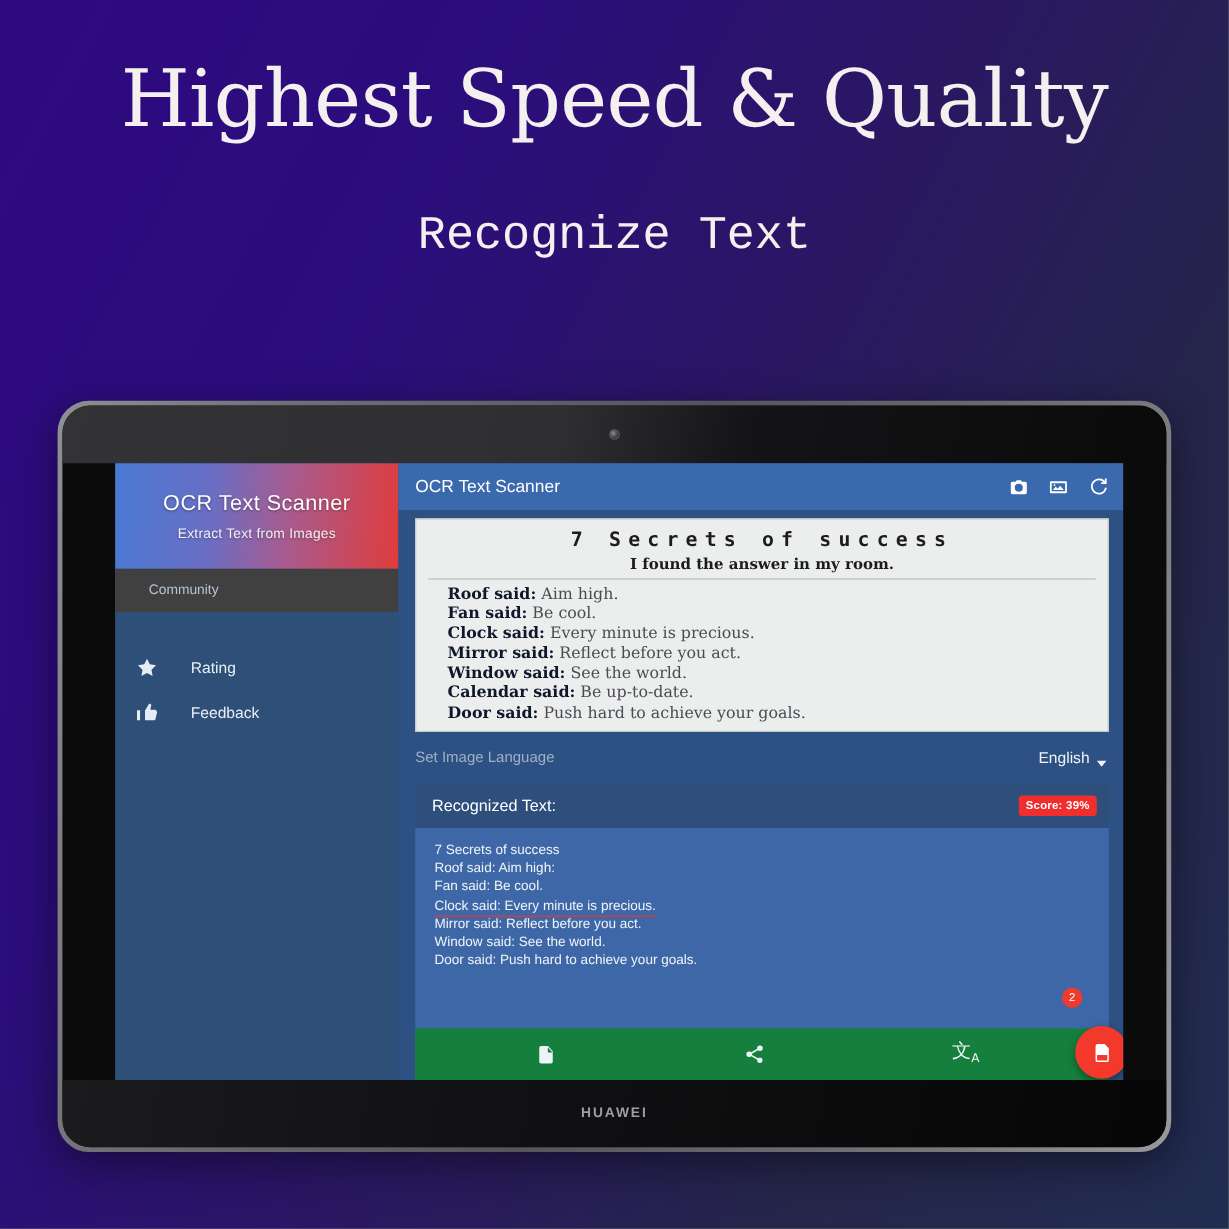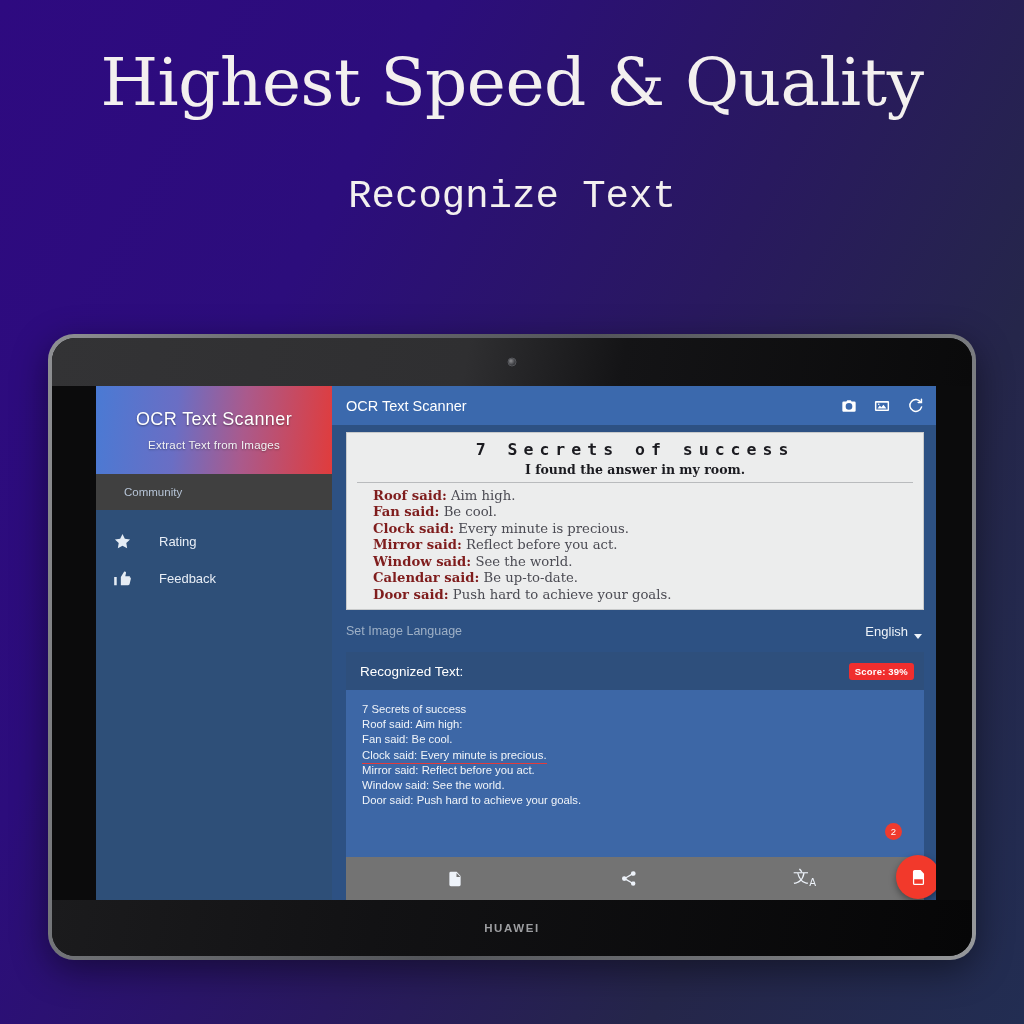--- a/index.html
+++ b/index.html
@@ -140,21 +140,21 @@
   }
   .drawer-section {
     height: 36px;
     background: #404040;
     display: flex;
     align-items: center;
     padding-left: 28px;
     color: #b6c4d6;
     font-size: 11.5px;
   }
-  .drawer-list { padding-top: 13px; flex: 1; }
+  .drawer-list { padding-top: 28px; flex: 1; }
   .drawer-item {
     height: 37px;
     display: flex;
     align-items: center;
     padding-left: 17px;
     cursor: pointer;
   }
   .drawer-item .di-icon {
     width: 30px;
     flex: 0 0 30px;
@@ -226,21 +226,21 @@
     margin-top: 1px;
     padding-bottom: 5px;
     border-bottom: 1px solid #b9bbbd;
   }
   .scan-lines { margin-top: 5px; padding-left: 16px; }
   .scan-line {
     font-size: 13.2px;
     line-height: 1.255;
     white-space: nowrap;
   }
-  .scan-line b { font-weight: 700; color: #7f1d1d; text-align: center; }
+  .scan-line b { font-weight: 700; color: #0f172a; text-align: center; }
   .scan-line span { font-weight: 400; color: #4b4b53; }
   .scan-copyright {
     text-align: center;
     font-size: 13.5px;
     font-weight: 700;
     letter-spacing: 1.1px;
     margin-top: 4px;
     font-family: "DejaVu Sans", sans-serif;
   }
 
@@ -328,21 +328,21 @@
     background: #ef3b2e;
     color: #ffffff;
     font-size: 9.5px;
     display: flex;
     align-items: center;
     justify-content: center;
     font-weight: 500;
   }
   .rec-foot {
     flex: 0 0 43px;
-    background: #737373;
+    background: #15803d;
     display: flex;
     align-items: center;
     justify-content: space-around;
     padding: 0 30px 0 22px;
     position: relative;
   }
   .rec-foot .rf-btn {
     color: #eef3fa;
     display: flex;
     align-items: center;

